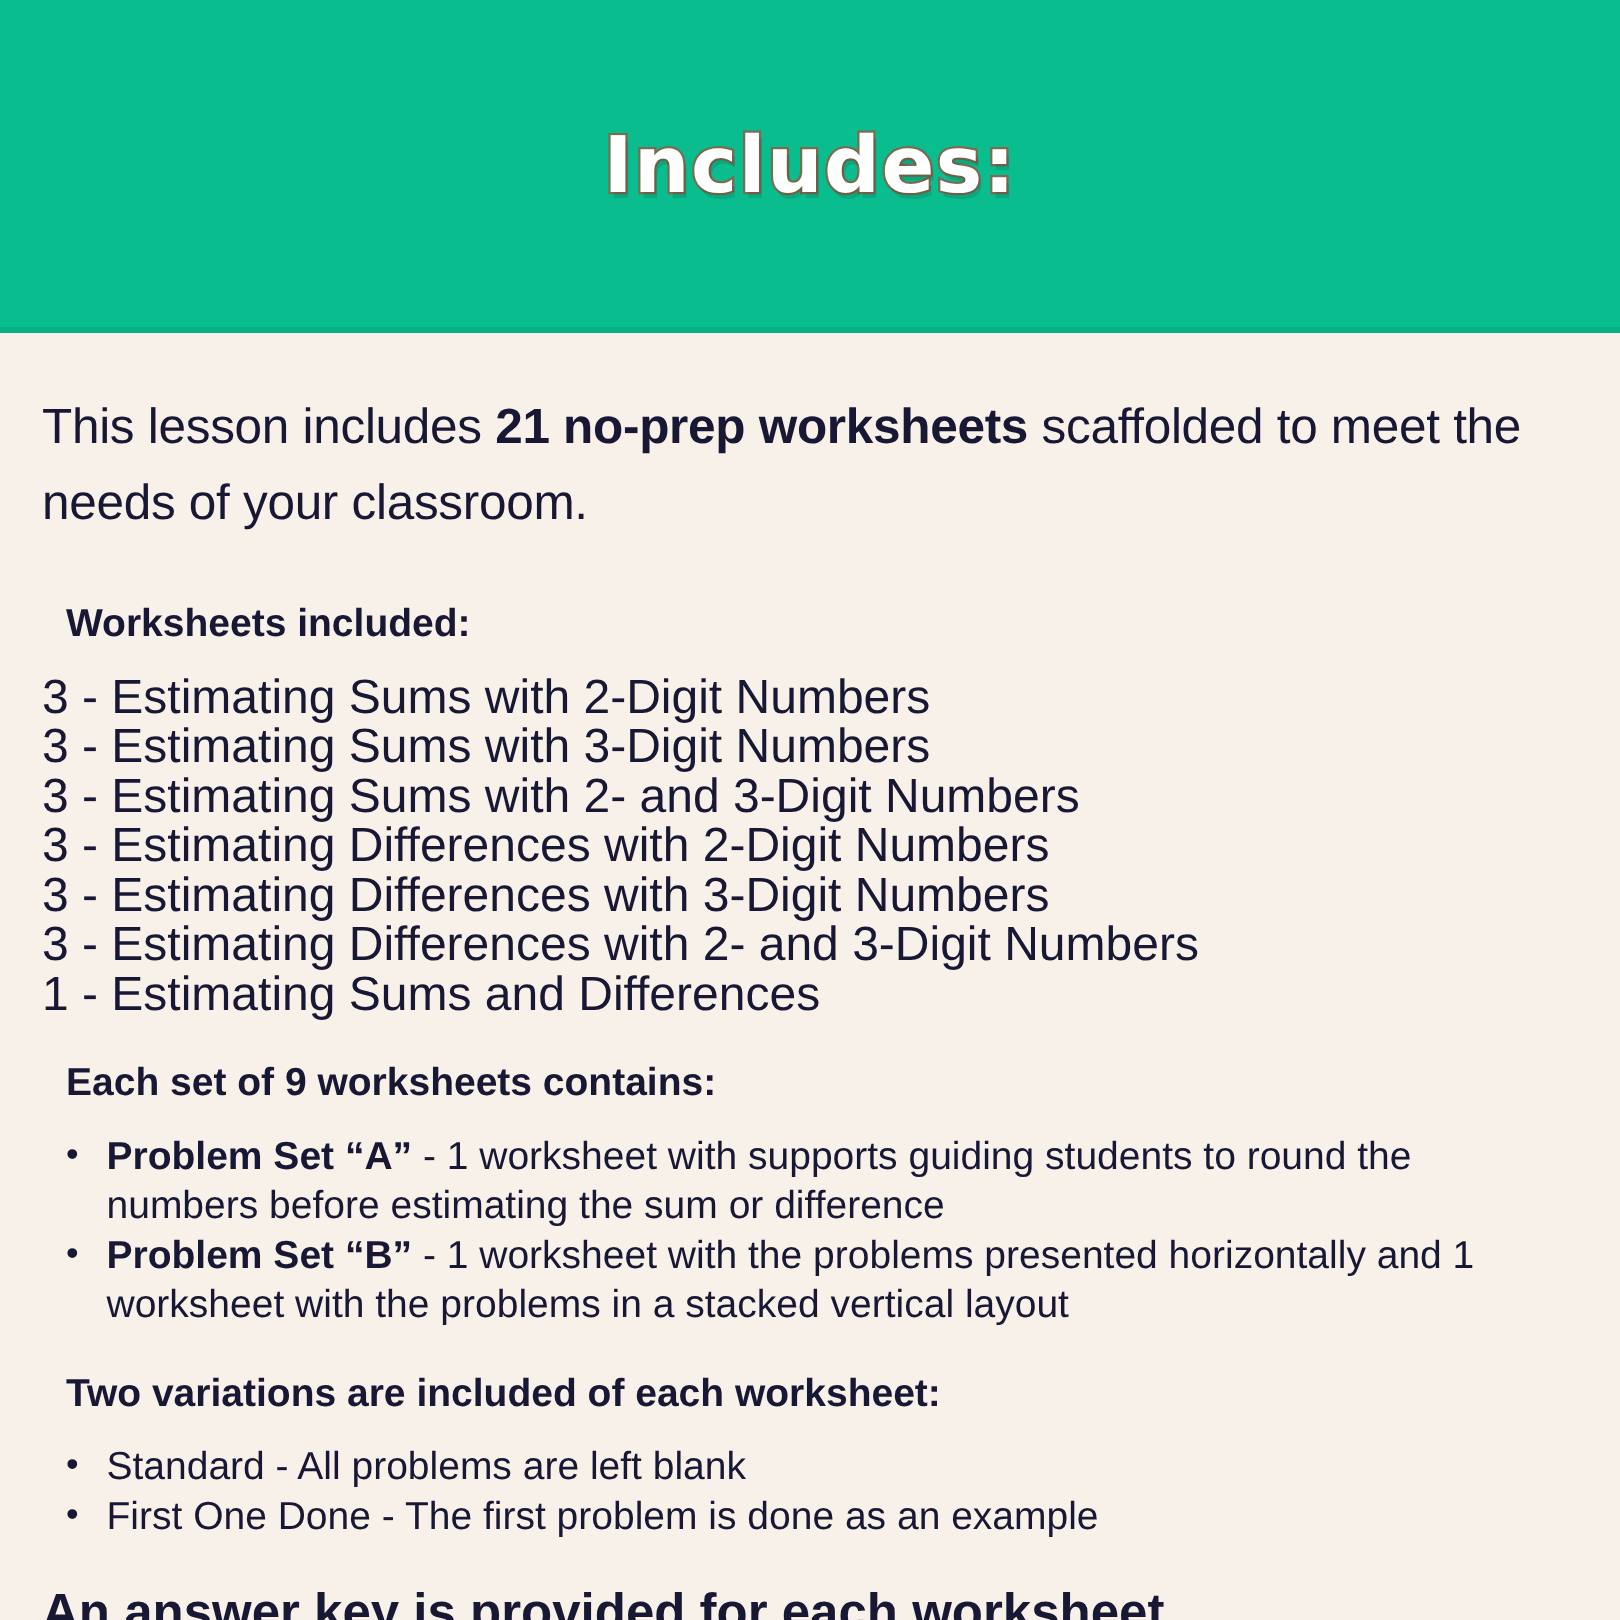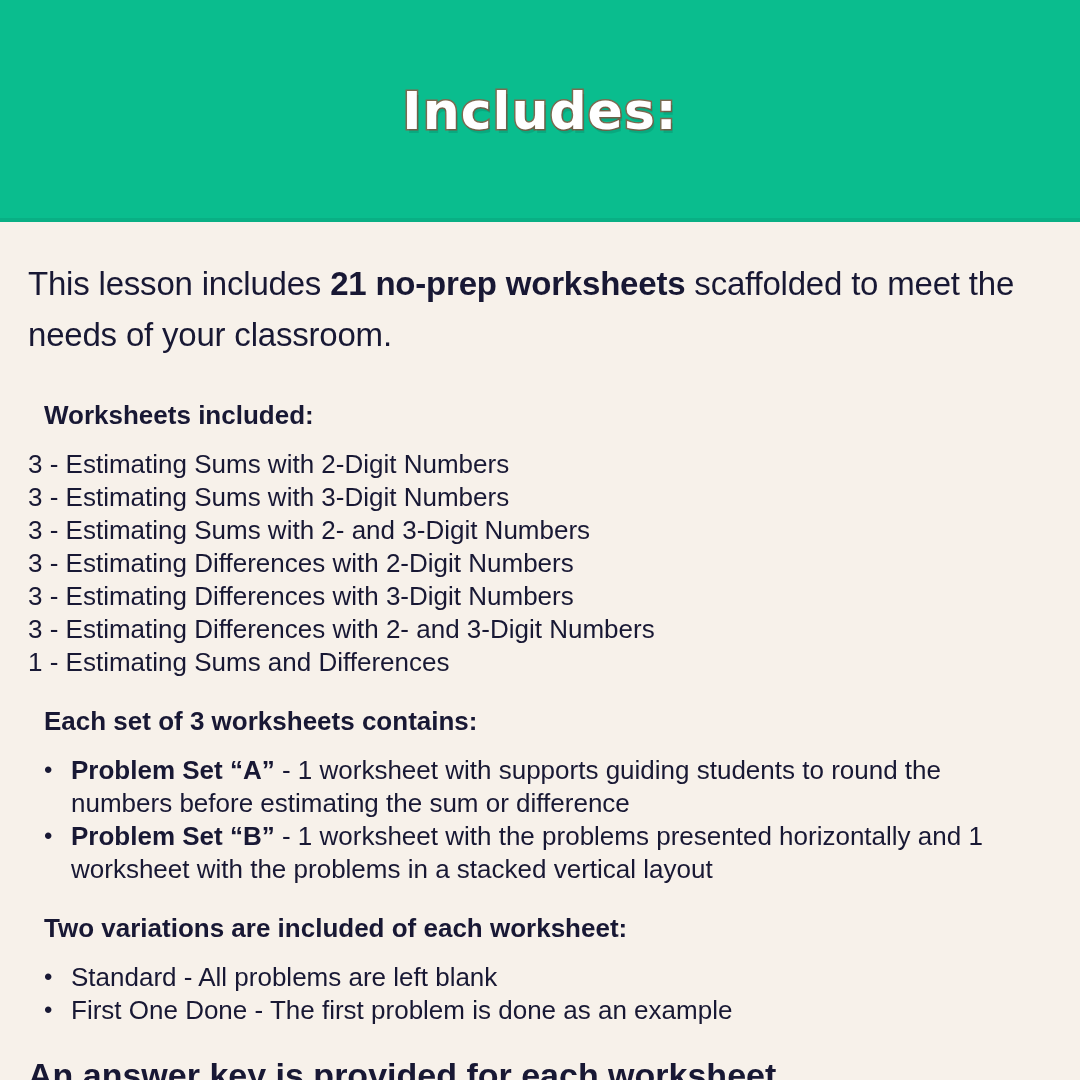--- a/index.html
+++ b/index.html
@@ -54,21 +54,21 @@
   .section-heading {
     font-size: 26px;
     font-weight: 700;
     line-height: 33px;
     margin: 16px;
   }
   ul.plain {
     list-style: none;
     margin: 0;
     padding: 0;
-    font-size: 26px;
+    font-size: 32px;
     line-height: 33px;
   }
   ul.bullets {
     list-style: none;
     margin: 0;
     padding: 0;
     font-size: 26px;
     line-height: 33px;
   }
   ul.bullets li {
@@ -111,21 +111,21 @@
         <li>3 - Estimating Sums with 3-Digit Numbers</li>
         <li>3 - Estimating Sums with 2- and 3-Digit Numbers</li>
         <li>3 - Estimating Differences with 2-Digit Numbers</li>
         <li>3 - Estimating Differences with 3-Digit Numbers</li>
         <li>3 - Estimating Differences with 2- and 3-Digit Numbers</li>
         <li>1 - Estimating Sums and Differences</li>
       </ul>
     </section>
 
     <section class="section">
-      <h2 class="section-heading">Each set of 3 worksheets contains:</h2>
+      <h2 class="section-heading">Each set of 9 worksheets contains:</h2>
       <ul class="bullets">
         <li><span class="bullet-dot">•</span><strong>Problem Set “A”</strong><span> - 1 worksheet with supports guiding students to round the numbers before estimating the sum or difference</span></li>
         <li><span class="bullet-dot">•</span><strong>Problem Set “B”</strong><span> - 1 worksheet with the problems presented horizontally and 1 worksheet with the problems in a stacked vertical layout</span></li>
       </ul>
     </section>
 
     <section class="section">
       <h2 class="section-heading">Two variations are included of each worksheet:</h2>
       <ul class="bullets">
         <li><span class="bullet-dot">•</span><span>Standard - All problems are left blank</span></li>

